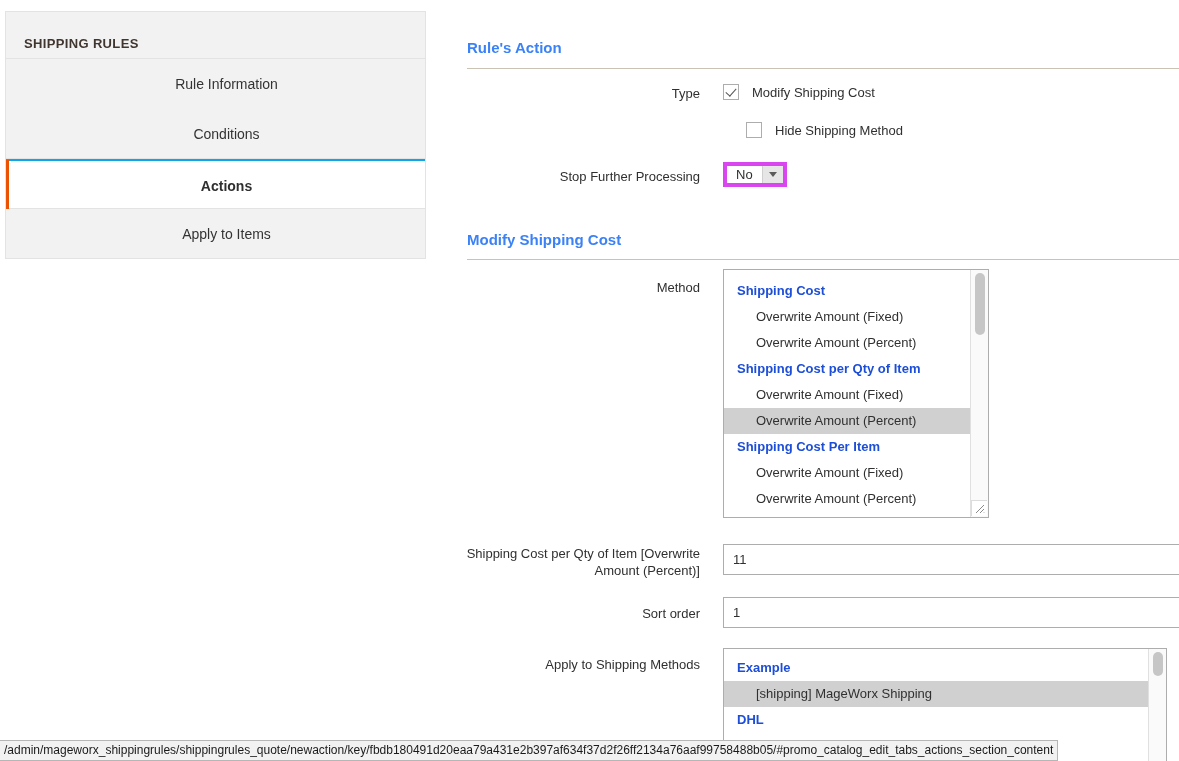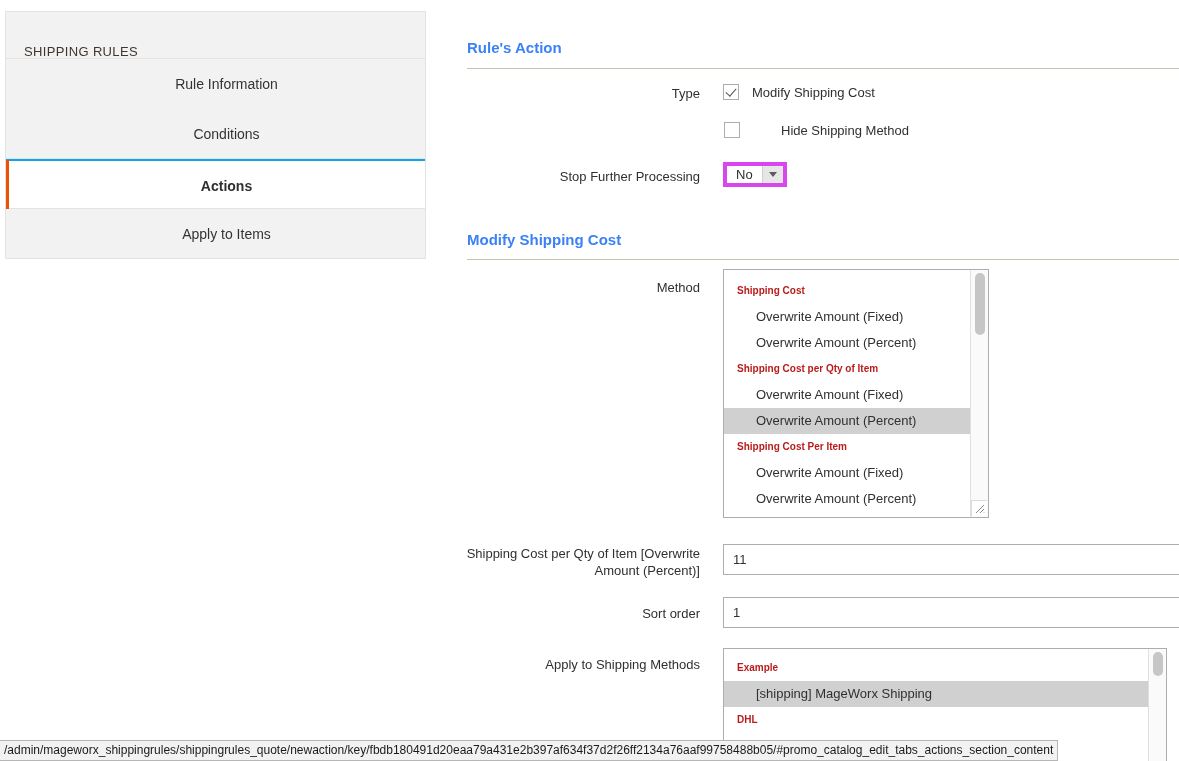--- a/index.html
+++ b/index.html
@@ -17,23 +17,23 @@
     position: absolute; left: 5px; top: 11px;
     width: 421px;
     background: #f2f2f2;
     border: 1px solid #e3e3e3;
     border-top: none;
     border-bottom: none;
   }
   .sidebar-header {
     height: 48px;
     line-height: 48px;
-    padding: 16px 0 0 18px;
-    font-size: 13px;
-    font-weight: normal;
+    padding: 8px 0 0 18px;
+    font-size: 13px;
+    font-weight: bold;
     letter-spacing: .35px;
     color: #41362f;
     background: #f2f2f2;
     border-bottom: 1px solid #e3e3e3;
     border-top: 1px solid #e3e3e3;
   }
   .sidebar-item {
     position: relative;
     height: 50px;
     line-height: 50px;
@@ -170,23 +170,23 @@
     overflow: hidden;
   }
   .lb-inner {
     position: absolute;
     left: 0; top: 0; bottom: 0;
     right: 18px;
     overflow: hidden;
     padding-top: 8px;
   }
   .lb-group {
-    font-size: 10px;
+    font-size: 13px;
     font-weight: bold;
-    color: #b91c1c;
+    color: #1d4ed8;
     padding: 4px 0 4px 13px;
     line-height: 18px;
     white-space: nowrap;
   }
   .lb-opt {
     font-size: 13px;
     color: #303030;
     padding: 4px 0 4px 32px;
     line-height: 18px;
     white-space: nowrap;
@@ -273,21 +273,21 @@
   <div class="section-title" style="left:467px; top:39px;">Rule's Action</div>
   <div class="hr" style="top:68px;"></div>
 
   <div class="field-label" style="left:500px; top:85px; width:200px;">Type</div>
 
   <div class="cb-row" style="left:723px; top:84px;">
     <span class="cbox checked"></span>
     <span class="cb-label">Modify Shipping Cost</span>
   </div>
 
-  <div class="cb-row" style="left:724px; top:122px;gap:28px;">
+  <div class="cb-row" style="left:746px; top:122px;">
     <span class="cbox"></span>
     <span class="cb-label">Hide Shipping Method</span>
   </div>
 
   <div class="field-label" style="left:440px; top:168px; width:260px;">Stop Further Processing</div>
 
   <div class="select-box" style="left:723px; top:162px; width:64px;">
     <span class="sv">No</span>
     <span class="arrow">
         <i></i>

